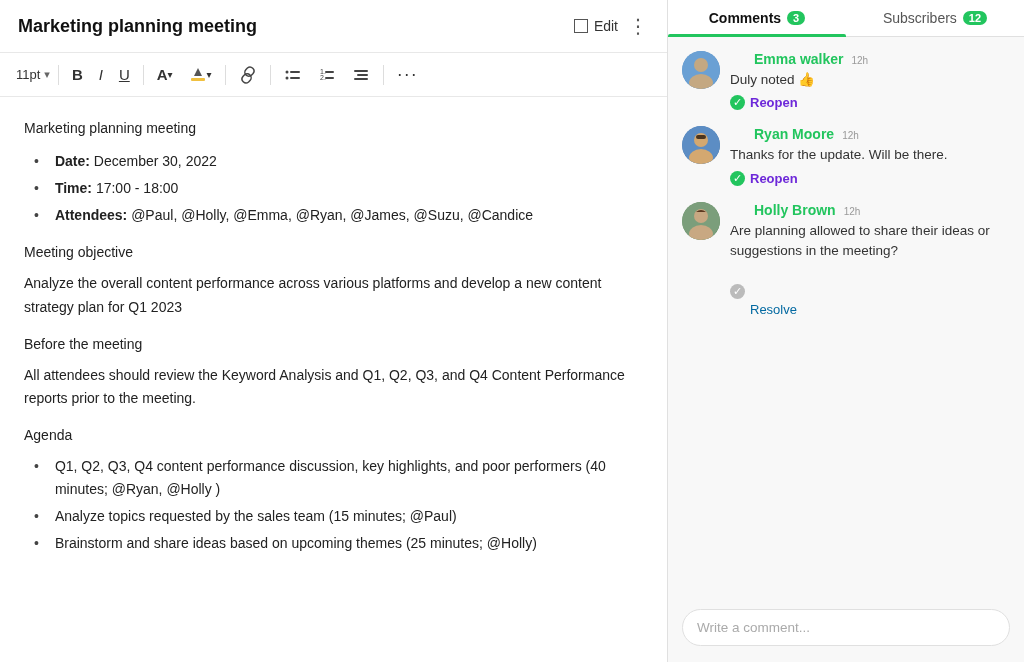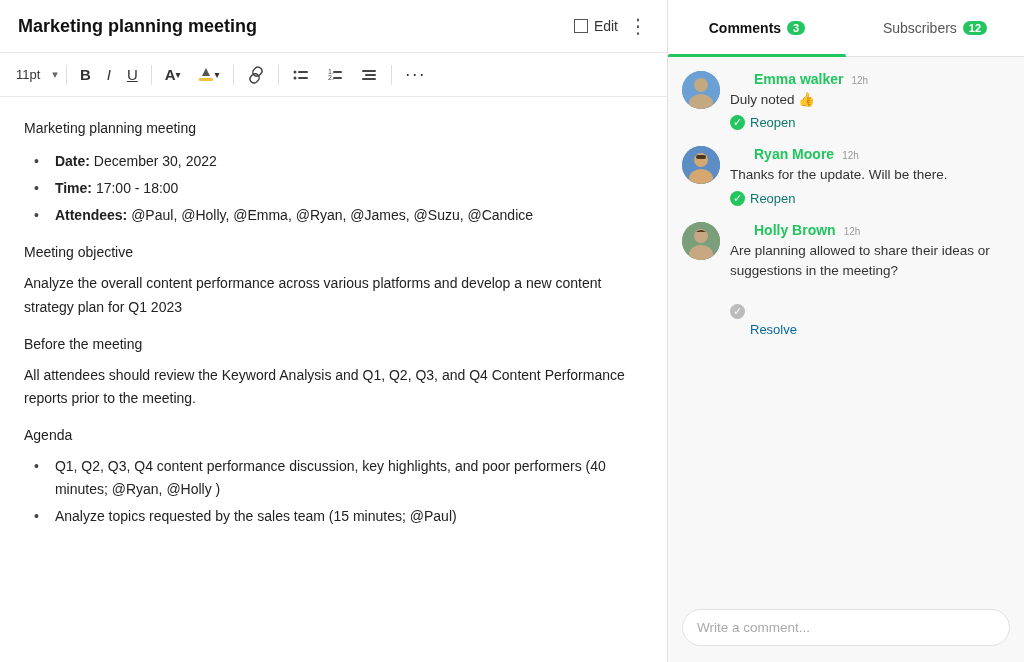--- a/index.html
+++ b/index.html
@@ -72,21 +72,21 @@
       align-items: center;
       gap: 6px;
       padding: 8px 16px;
       border-bottom: 1px solid #e8e8e8;
       background: #fff;
     }
 
     .toolbar-font-size {
       display: flex;
       align-items: center;
-      gap: 12px;
+      gap: 4px;
       font-size: 13px;
       color: #333;
       cursor: pointer;
     }
 
     .toolbar-chevron {
       font-size: 11px;
       color: #666;
     }
 
@@ -163,21 +163,21 @@
 
     
     .tabs {
       display: flex;
       background: #fff;
       border-bottom: 1px solid #e0e0e0;
     }
 
     .tab {
       flex: 1;
-      padding: 20px 10px;
+      padding: 10px 10px;
       text-align: center;
       cursor: pointer;
       font-size: 14px;
       font-weight: 500;
       color: #555;
       position: relative;
       display: flex;
       align-items: center;
       justify-content: center;
       gap: 6px;
@@ -273,21 +273,21 @@
     }
 
     .comment-action {
       display: flex;
       align-items: center;
       gap: 5px;
       font-size: 13px;
       cursor: pointer;
     }
 
-    .action-reopen { color: #0f766e; font-weight: 400; }
+    .action-reopen { color: #6d28d9; font-weight: 700; }
     .action-resolve { color: #0369a1; font-weight: 500; margin-top: 36px; }
 
     .action-icon {
       width: 15px;
       height: 15px;
       border-radius: 50%;
       display: flex;
       align-items: center;
       justify-content: center;
       font-size: 11px;
@@ -412,20 +412,24 @@
     <p class="section-heading">Agenda</p>
     <ul>
       <li>
         <span></span>
         <span>Q1, Q2, Q3, Q4 content performance discussion, key highlights, and poor performers (40 minutes; @Ryan, @Holly )</span>
       </li>
       <li>
         <span></span>
         <span>Analyze topics requested by the sales team (15 minutes; @Paul)</span>
       </li>
+      <li>
+        <span></span>
+        <span>Brainstorm and share ideas based on upcoming themes (25 minutes; @Holly)</span>
+      </li>
     </ul>
   </div>
 </div>
 
 <div class="right-panel">
 
   <div class="tabs">
     <div class="tab active">
       <span>Comments</span>
       <span class="tab-badge">3</span>

